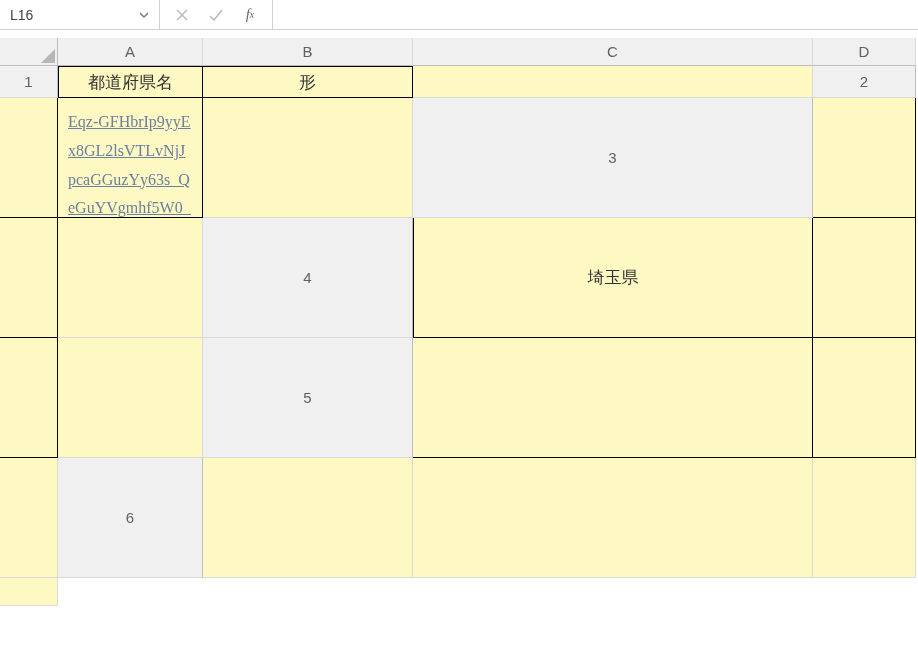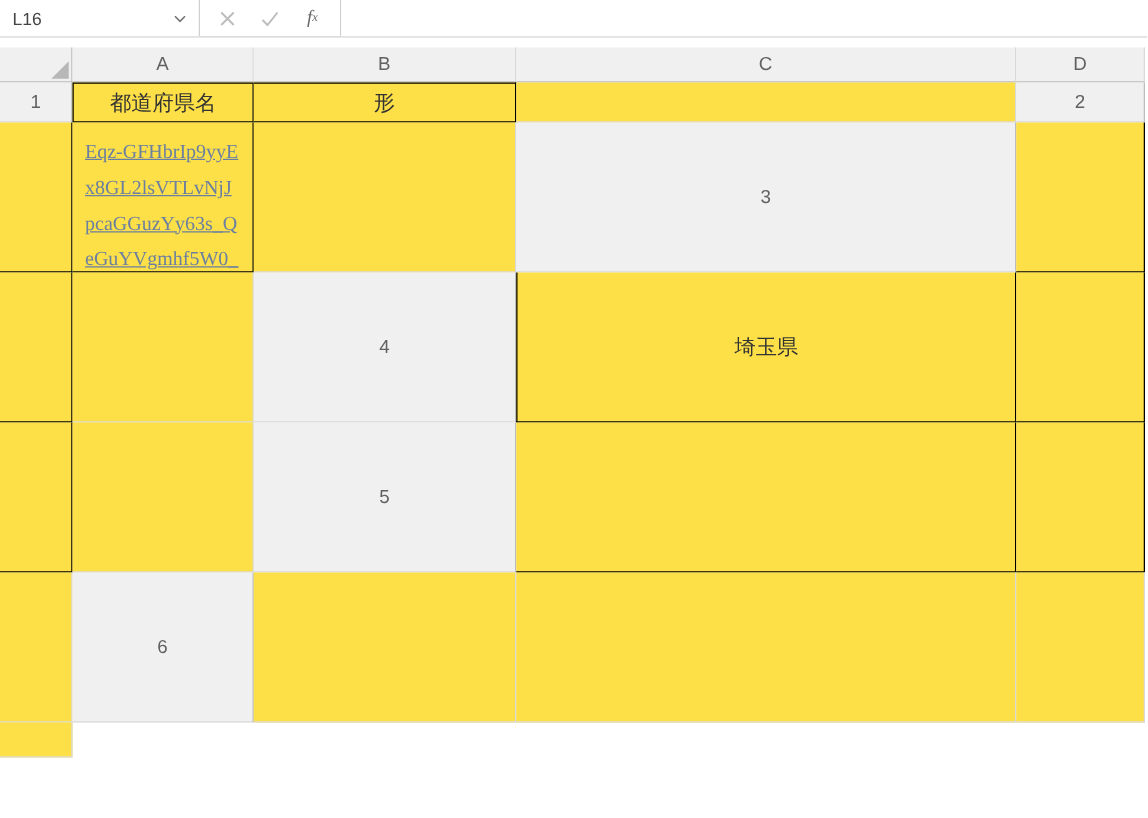--- a/index.html
+++ b/index.html
@@ -76,21 +76,21 @@
     grid-template-rows: 28px 32px 120px 120px 120px 120px 28px;
     border-collapse: collapse;
     margin-top: 8px;
   }
   .cell {
     border-right: 1px solid #d9d9d9;
     border-bottom: 1px solid #d9d9d9;
     display:flex;
     align-items:center;
     justify-content:center;
-    background:#fde047;
+    background:#fef9c3;
     position:relative;
   }
 
   
   .corner {
     background:#f0f0f0;
     border-right:1px solid #bcbcbc;
     border-bottom:1px solid #bcbcbc;
   }
   .corner::after {

